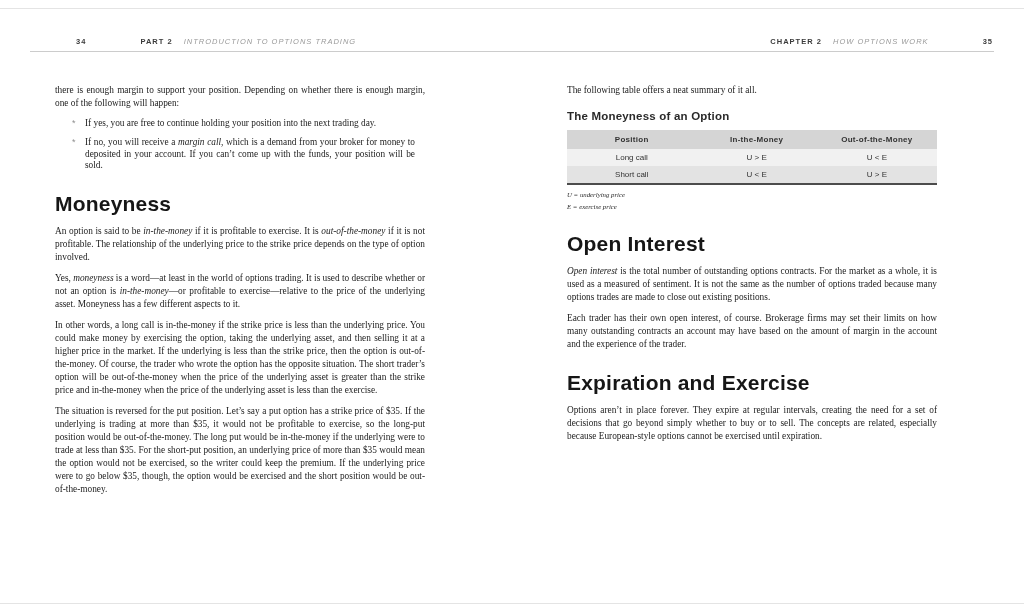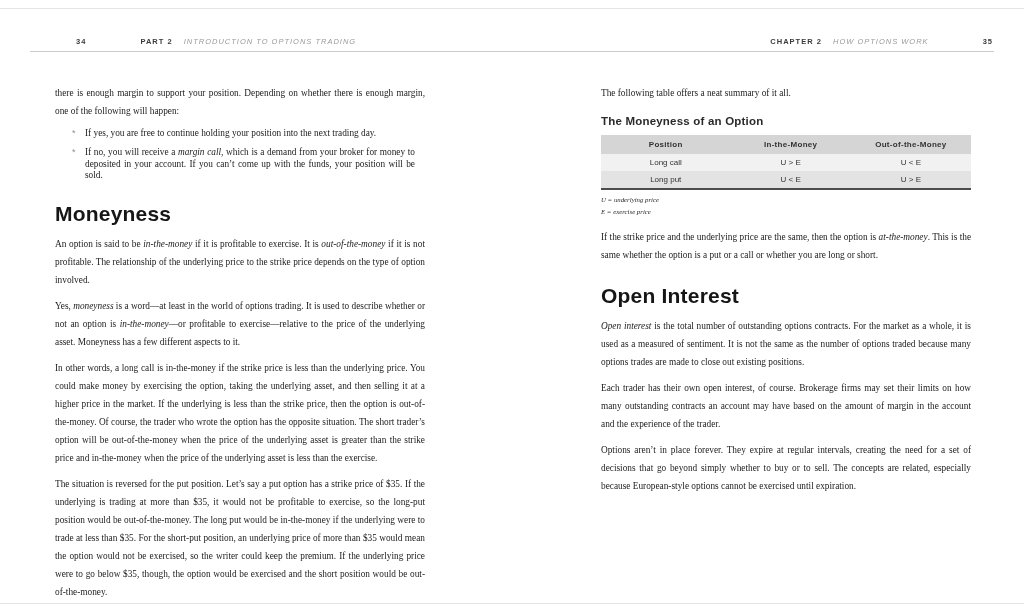--- a/index.html
+++ b/index.html
@@ -25,24 +25,24 @@
   .running-head.left  { left: 35px; }
   .running-head.right { right: 31px; text-align: right; }
   .rh-strong { color: #3a3a3a; font-weight: 700; padding-left: 41px; }
   .rh-gap { margin-left: 10px; }
   .rh-gap-sm { margin-left: 8px; font-style: italic; }
 
   .head-rule { position: absolute; top: 51px; left: 30px; right: 30px; border-top: 1px solid #cccccc; }
 
   .column { position: absolute; top: 84px; width: 370px; }
   .left-col  { left: 55px; }
-  .right-col { left: 601px; }
+  .right-col { left: 567px; }
 
   .body {
-    font-size: 9.3px; line-height: 18px;
+    font-size: 9.3px; line-height: 13px;
     text-align: justify;
     margin: 0 0 8px 0;
     color: #1c1c1c;
   }
   .body i { font-style: italic; }
 
   .bullets { list-style: none; margin: 2px 0 12px 0; padding: 0 10px 0 30px; }
   .bullets li {
     position: relative;
     font-size: 9.3px; line-height: 11.4px;
@@ -158,34 +158,34 @@
           <th>Out-of-the-Money</th>
         </tr>
       </thead>
       <tbody>
         <tr>
           <td>Long call</td>
           <td>U &gt; E</td>
           <td>U &lt; E</td>
         </tr>
         <tr>
-          <td>Long put</td>
+          <td>Short call</td>
           <td>U &lt; E</td>
           <td>U &gt; E</td>
         </tr>
       </tbody>
     </table>
 
     <div class="footnotes">
       <div>U = underlying price</div>
       <div>E = exercise price</div>
     </div>
 
-    <p class="body">If the strike price and the underlying price are the same, then the option is <i>at-the-money</i>. This is the same whether the option is a put or a call or whether you are long or short.</p>
 
     <h1 class="section-heading">Open Interest</h1>
     <p class="body"><i>Open interest</i> is the total number of outstanding options contracts. For the market as a whole, it is used as a measured of sentiment. It is not the same as the number of options traded because many options trades are made to close out existing positions.</p>
     <p class="body">Each trader has their own open interest, of course. Brokerage firms may set their limits on how many outstanding contracts an account may have based on the amount of margin in the account and the experience of the trader.</p>
 
+    <h1 class="section-heading">Expiration and Exercise</h1>
     <p class="body">Options aren’t in place forever. They expire at regular intervals, creating the need for a set of decisions that go beyond simply whether to buy or to sell. The concepts are related, especially because European-style options cannot be exercised until expiration.</p>
   </div>
 
 </div>
 
 </body></html>

